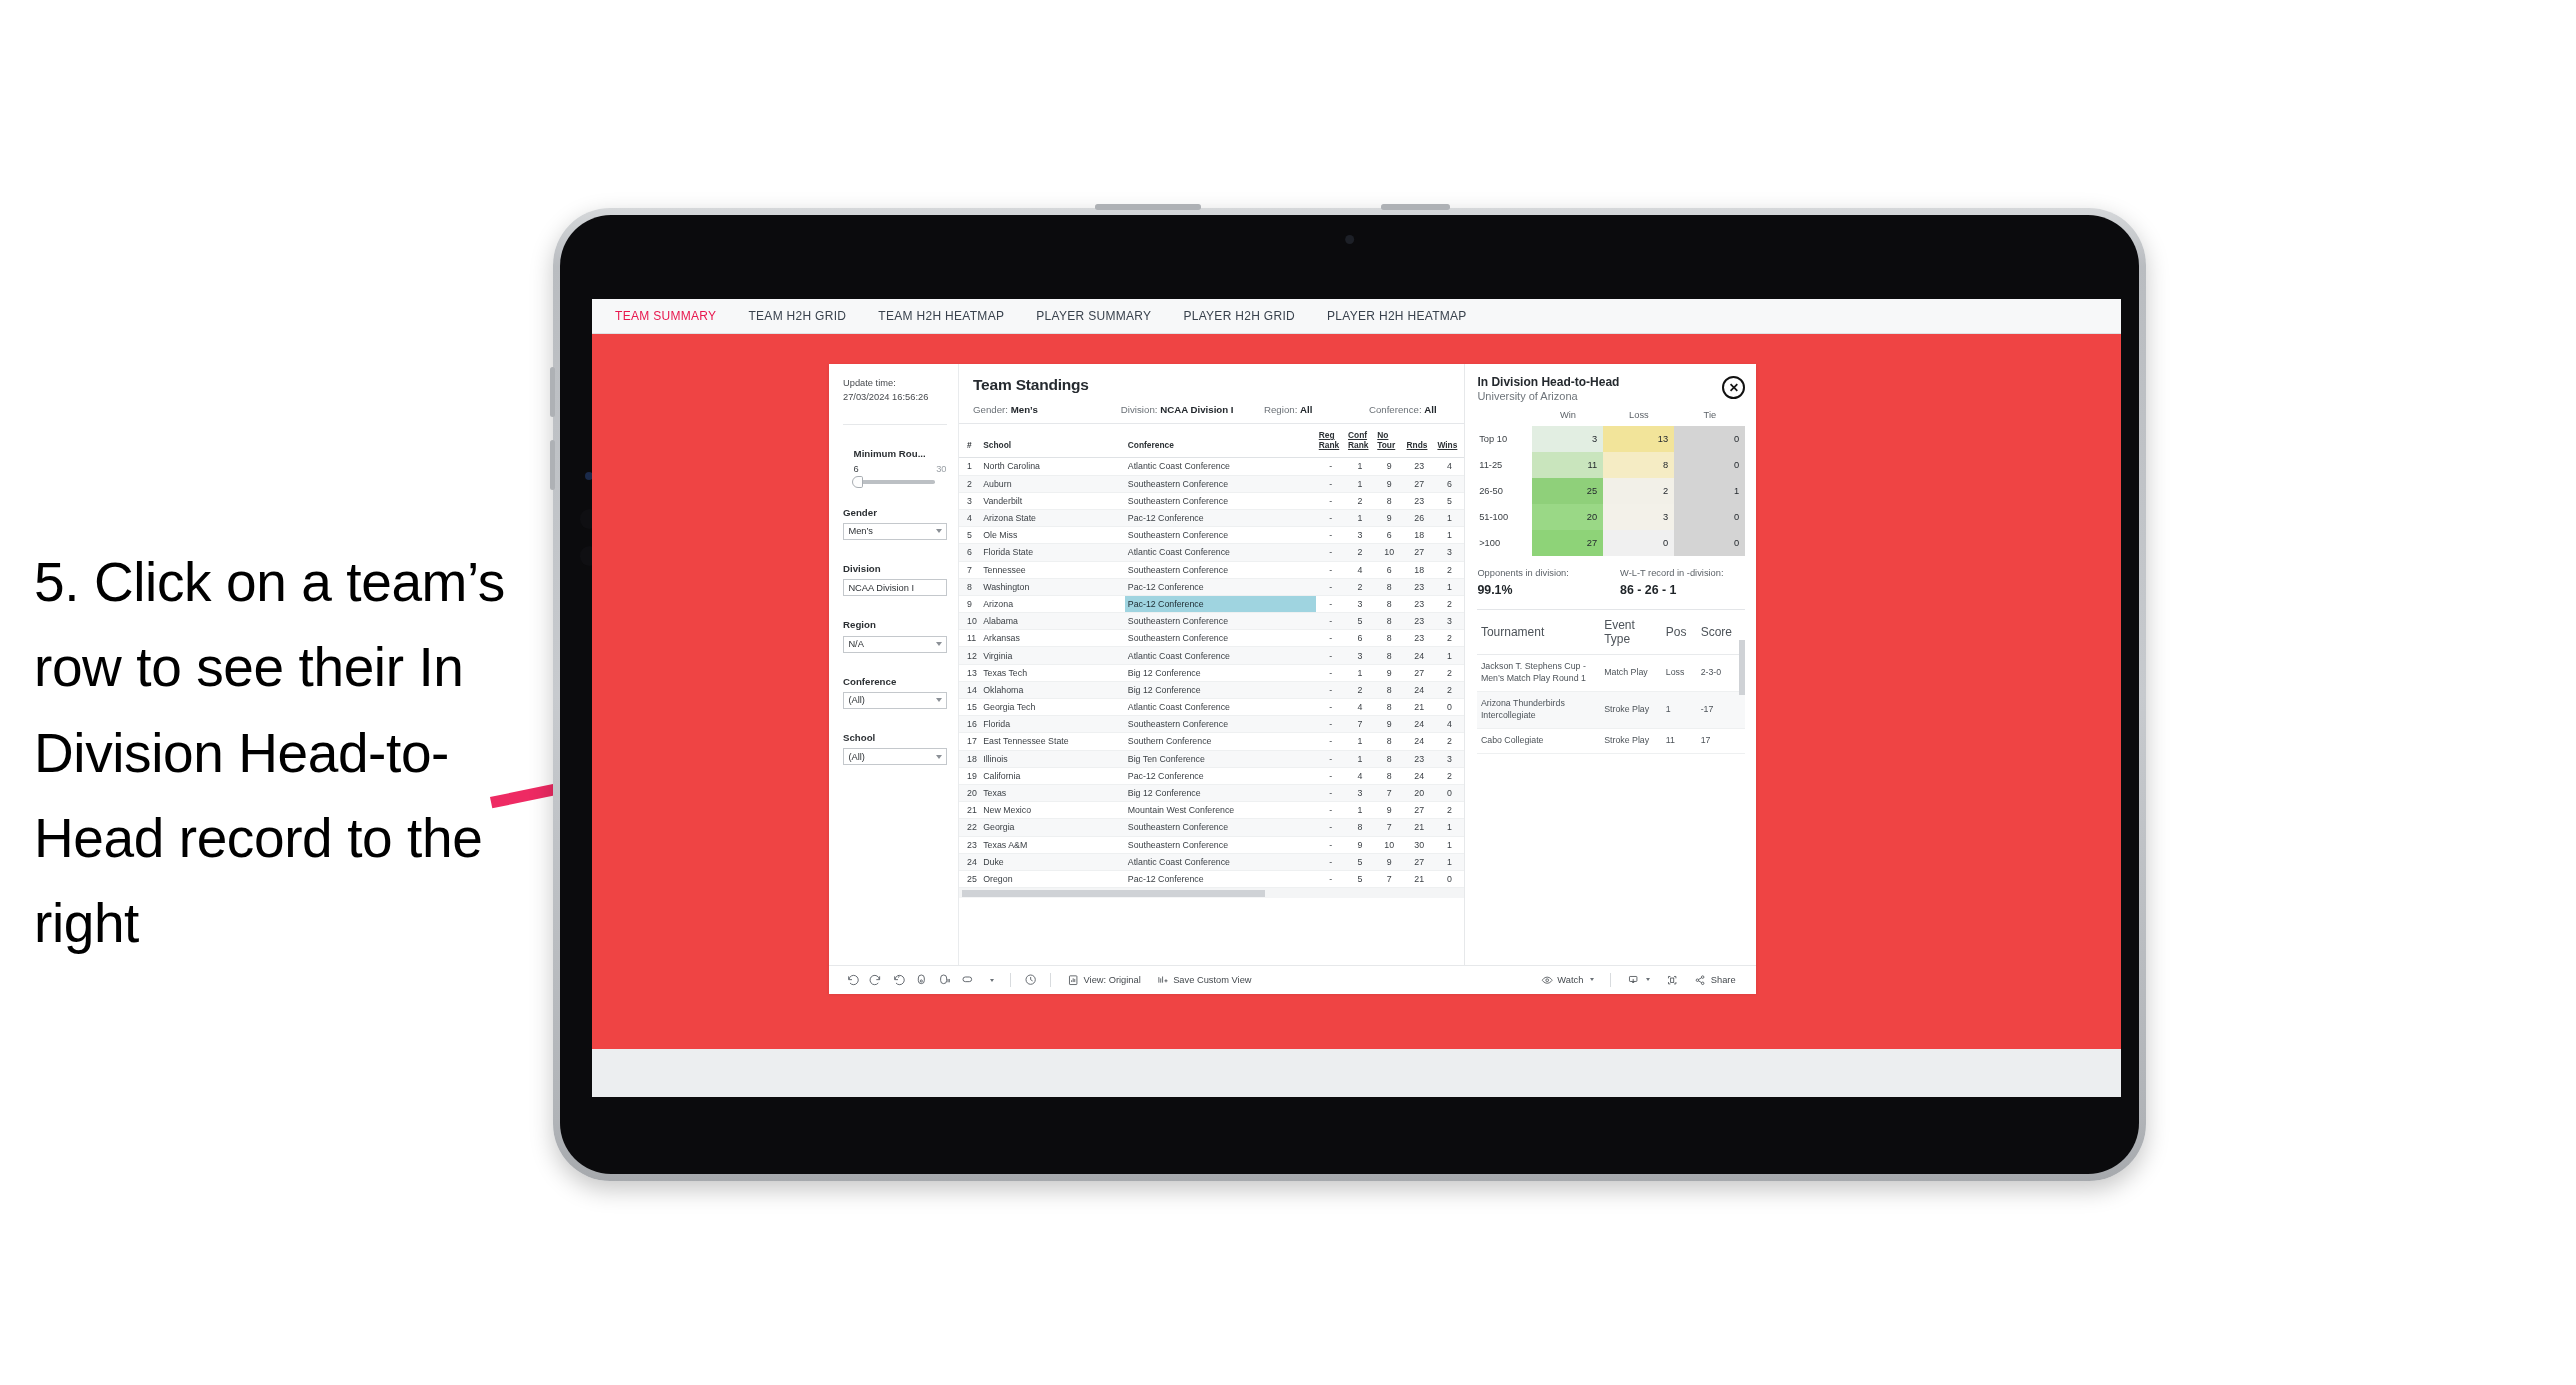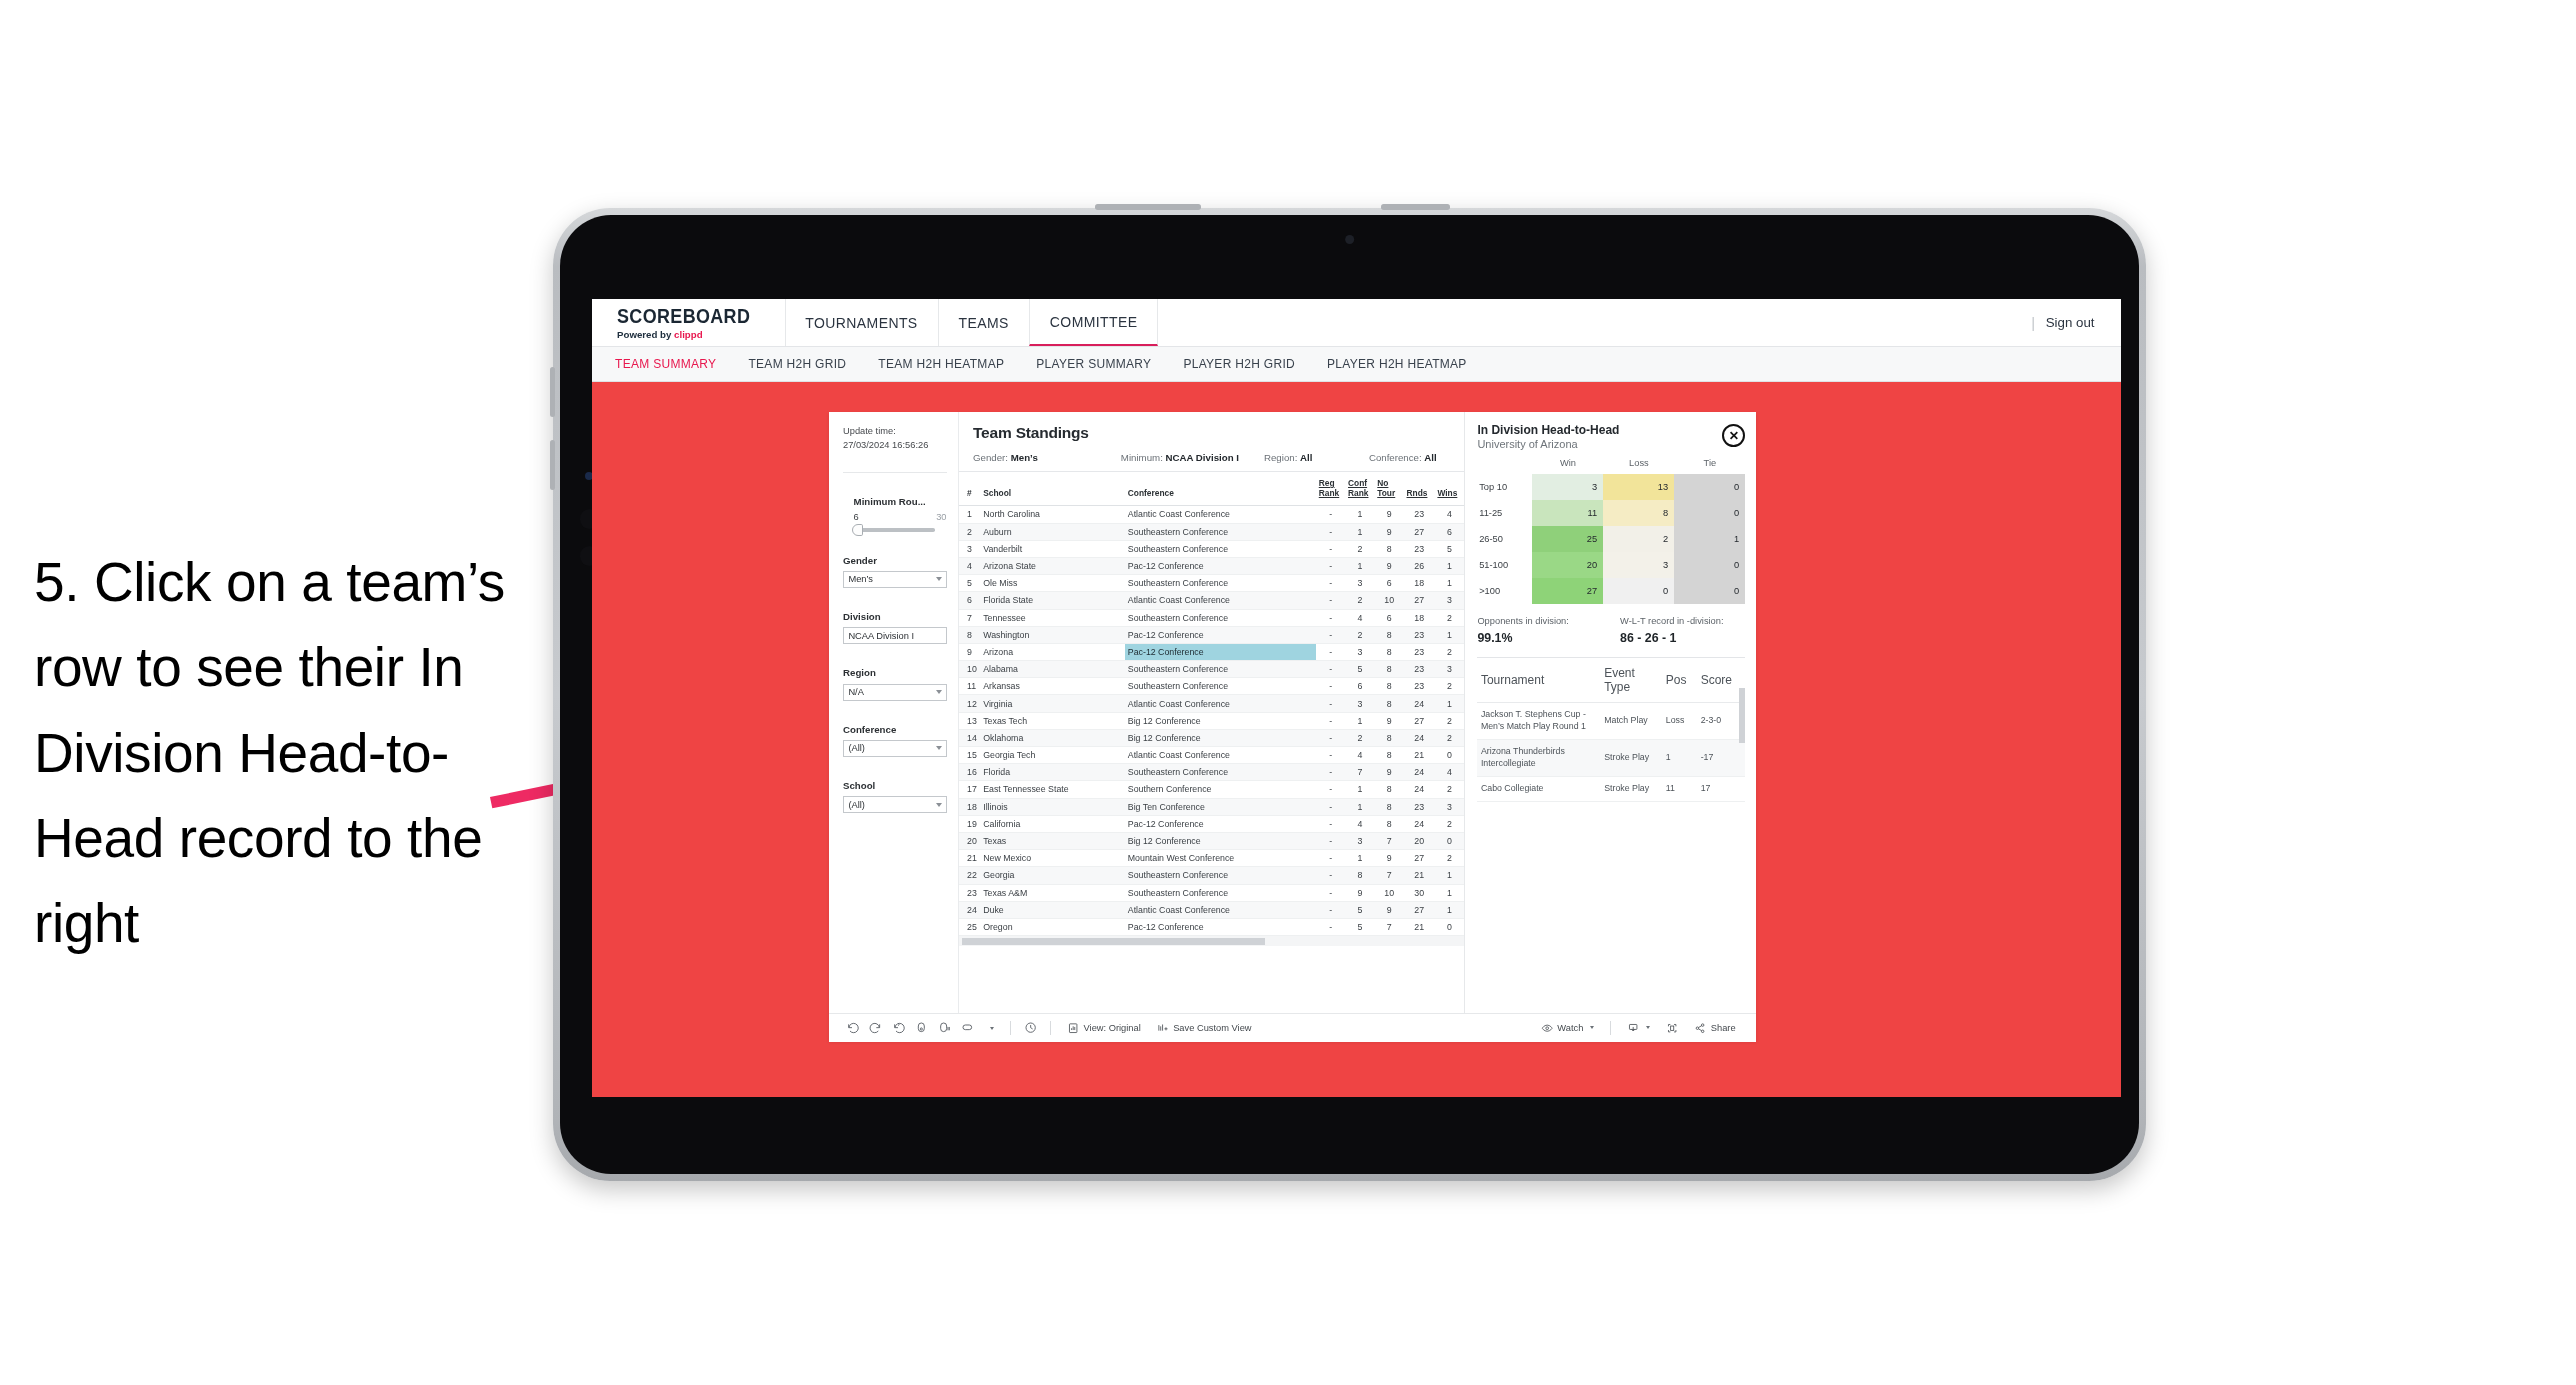--- a/index.html
+++ b/index.html
@@ -267,35 +267,20 @@
   <div class="btn-side btn-top2"></div>
 
   <div class="tablet-screen">
     <div class="camera"></div>
     <div class="bezel-dot dot-cam"></div>
     <div class="bezel-dot dot-a"></div>
     <div class="bezel-dot dot-b"></div>
 
     <div class="app">
 
-      <div class="navbar">
-        <div class="brand">
-          <div class="brand-title">SCOREBOARD</div>
-          <div class="brand-sub"><span>Powered by </span><span class="accent">clippd</span></div>
-        </div>
-        <div class="nav-items">
-          <div class="nav-item">TOURNAMENTS</div>
-          <div class="nav-item sep-l">TEAMS</div>
-          <div class="nav-item sep-l sep-r active">COMMITTEE</div>
-        </div>
-        <div class="nav-right">
-          <span class="nav-divider">|</span>
-          <span class="signout">Sign out</span>
-        </div>
-      </div>
 
       <div class="subnav">
         <div class="subnav-item active">TEAM SUMMARY</div>
         <div class="subnav-item">TEAM H2H GRID</div>
         <div class="subnav-item">TEAM H2H HEATMAP</div>
         <div class="subnav-item">PLAYER SUMMARY</div>
         <div class="subnav-item">PLAYER H2H GRID</div>
         <div class="subnav-item">PLAYER H2H HEATMAP</div>
       </div>
 
@@ -359,21 +344,21 @@
                   <span class="caret"></span>
                 </div>
               </div>
             </div>
 
             <div class="standings">
               <div class="standings-head">
                 <div class="standings-title">Team Standings</div>
                 <div class="filter-row">
                   <div class="fr fr1"><span>Gender: </span><b>Men’s</b></div>
-                  <div class="fr fr2"><span>Minimum: </span><b>NCAA Division I</b></div>
+                  <div class="fr fr2"><span>Division: </span><b>NCAA Division I</b></div>
                   <div class="fr fr3"><span>Region: </span><b>All</b></div>
                   <div class="fr fr4"><span>Conference: </span><b>All</b></div>
                 </div>
               </div>
 
               <div class="table-wrap">
                 <table class="standings-table">
                   <thead>
                     <tr>
                       <th class="c-num">#</th>

